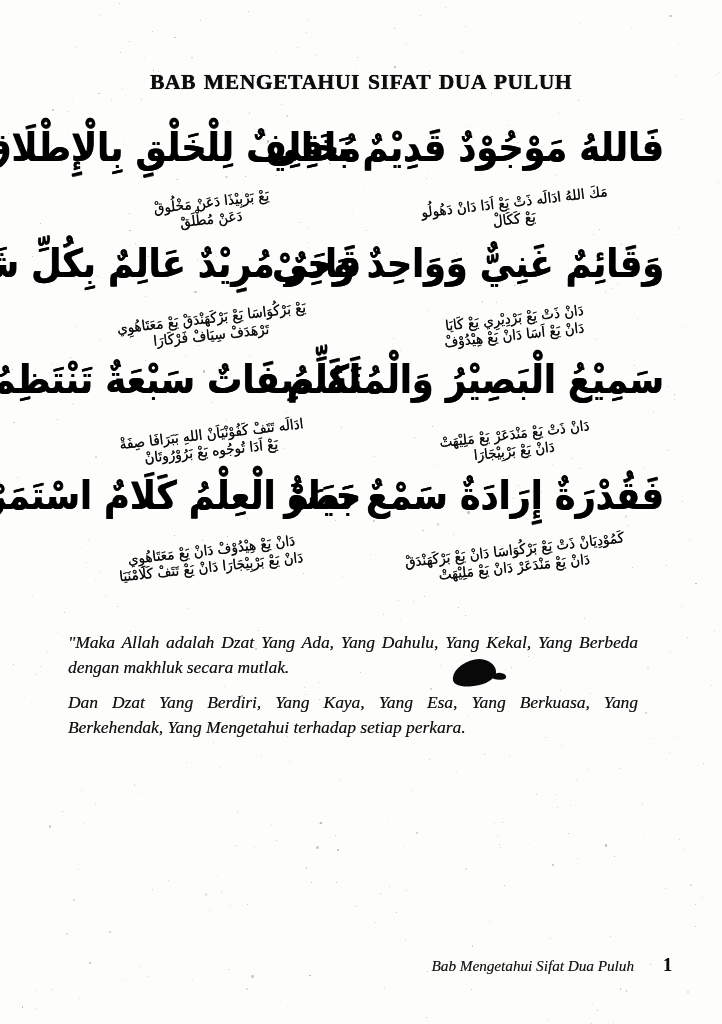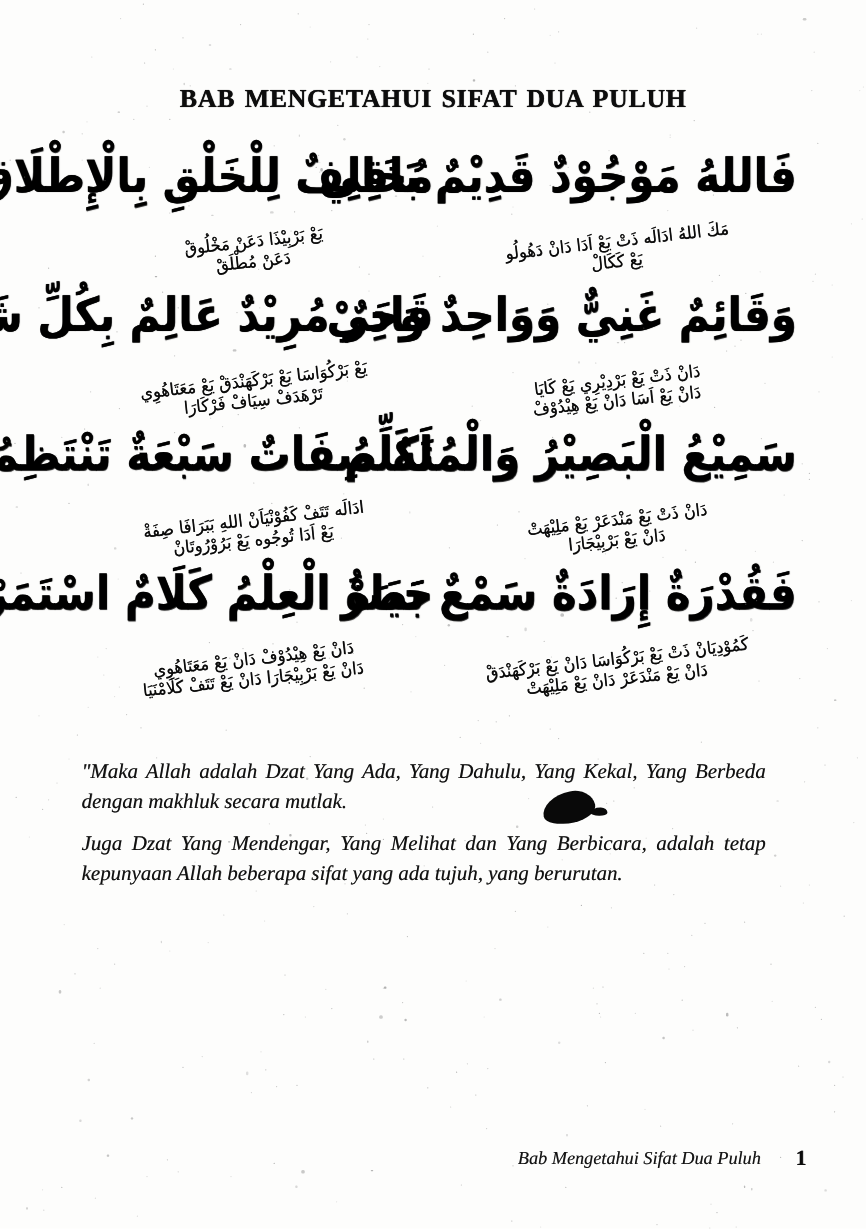--- a/index.html
+++ b/index.html
@@ -241,21 +241,21 @@
         <div class="matn">حَيَاةُ الْعِلْمُ كَلَامٌ اسْتَمَرْ</div>
         <div class="gloss">دَانْ يَعْ هِيْدُوْفْ دَانْ يَعْ مَعَتَاهُوِي</div>
         <div class="gloss row2">دَانْ يَعْ بَرْبِيْجَارَا دَانْ يَعْ تَتَفْ كَلَامْنَيَا</div>
       </div>
     </div>
 
   </div>
 
   <div class="translation">
     <p>"Maka Allah adalah Dzat Yang Ada, Yang Dahulu, Yang Kekal, Yang Berbeda dengan makhluk secara mutlak.</p>
-    <p>Juga Dzat Yang Mendengar, Yang Melihat dan Yang Berbicara, adalah tetap kepunyaan Allah beberapa sifat yang ada tujuh, yang berurutan.</p>
+    <p>Dan Dzat Yang Berdiri, Yang Kaya, Yang Esa, Yang Berkuasa, Yang Berkehendak, Yang Mengetahui terhadap setiap perkara.</p>
   </div>
 
   <div class="ink-blot"></div>
 
   <div class="footer">
     <span class="footer-running-head">Bab Mengetahui Sifat Dua Puluh</span>
     <span class="footer-page-number">1</span>
   </div>
 
   <div class="speckles">

